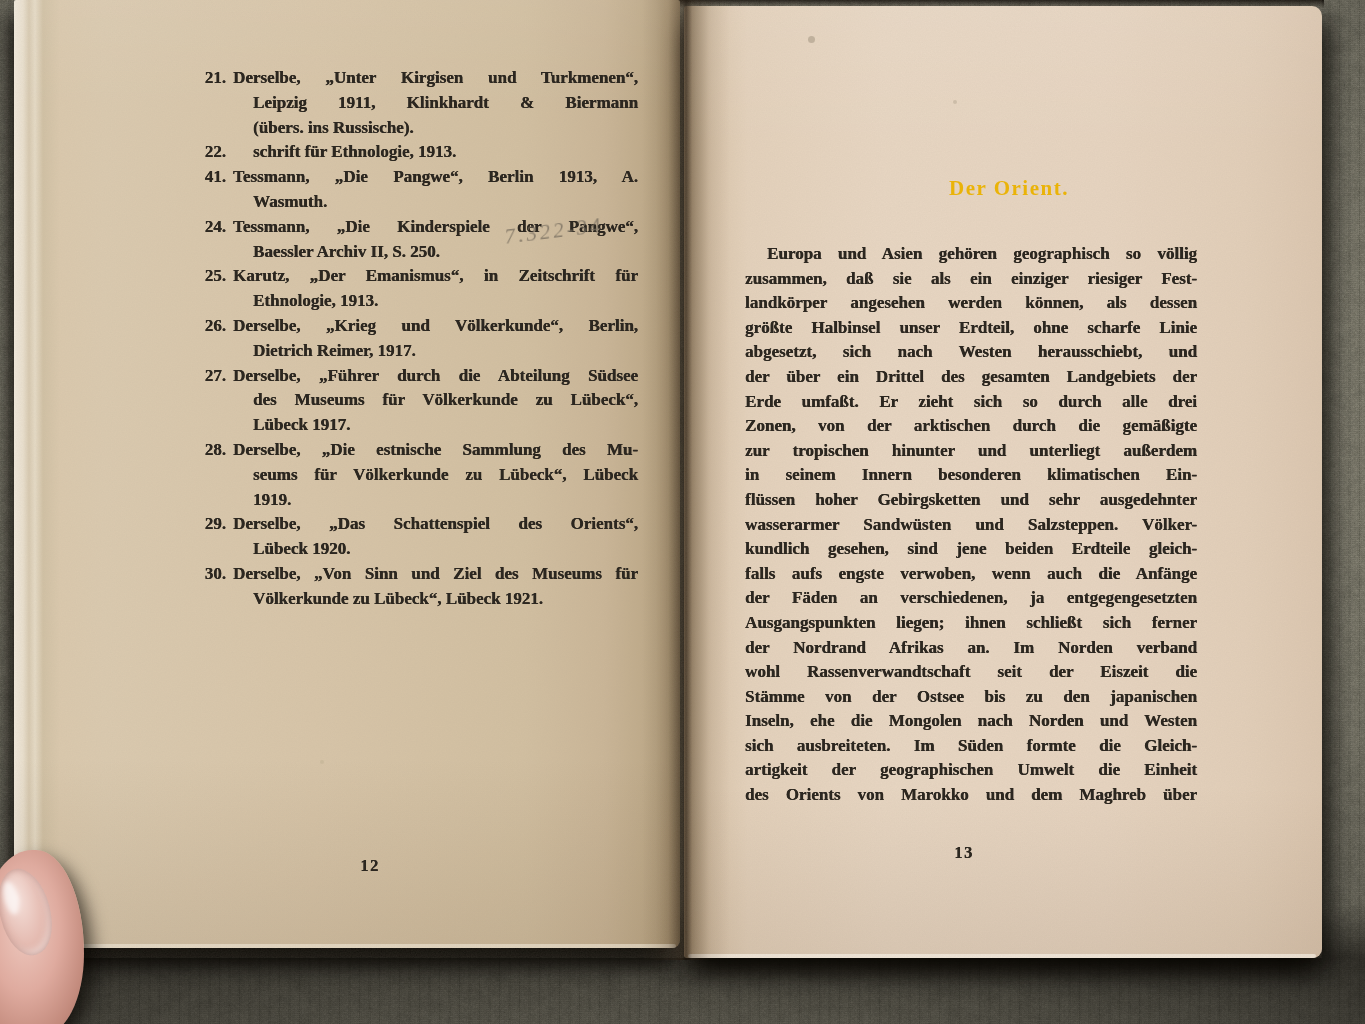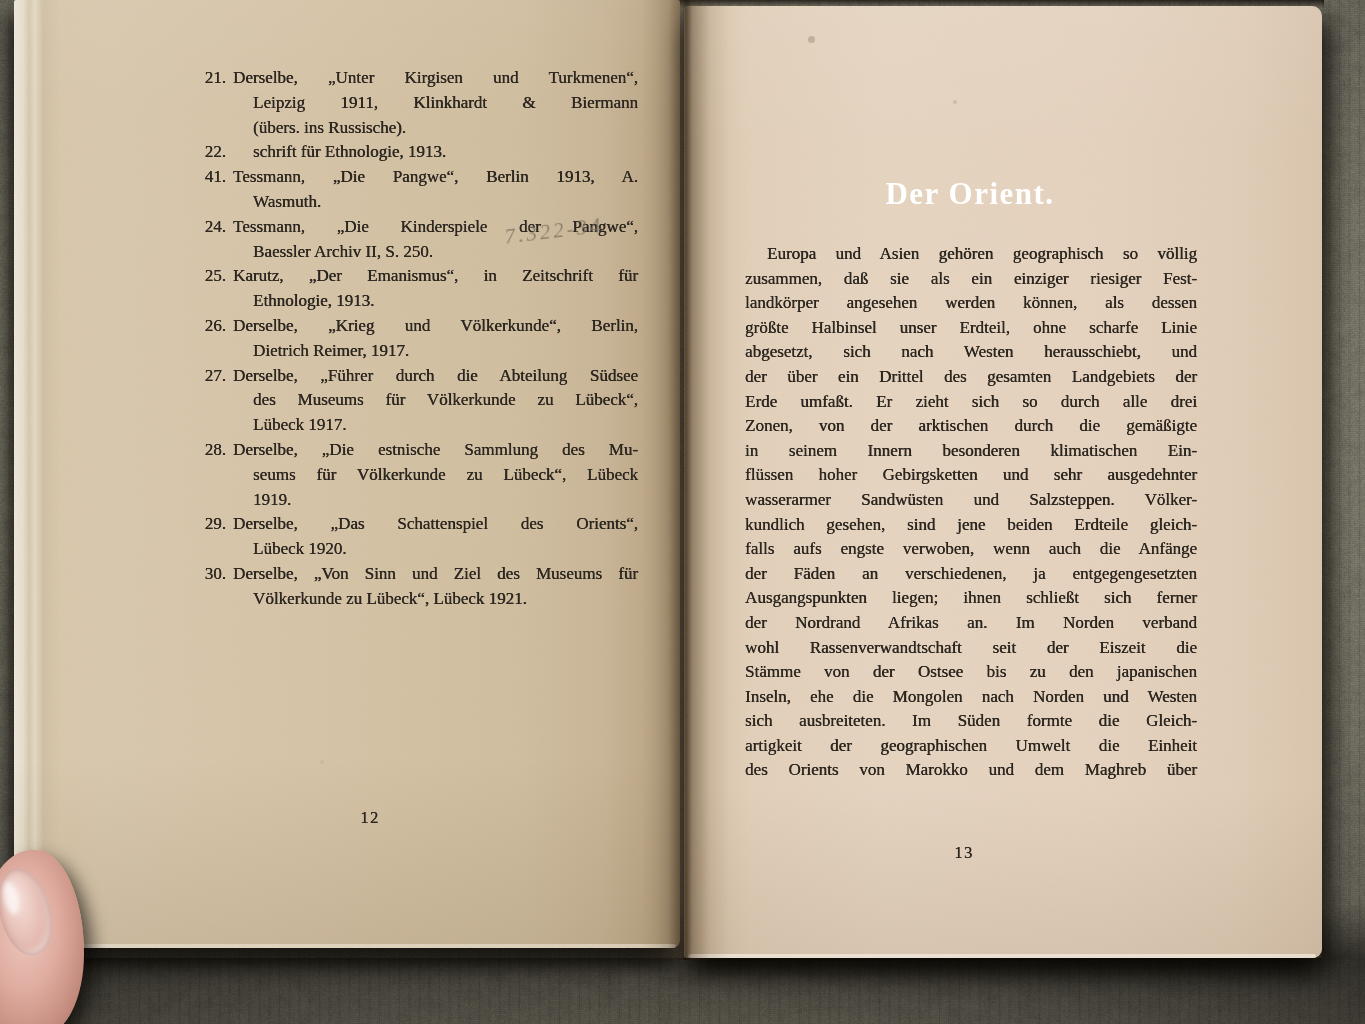--- a/index.html
+++ b/index.html
@@ -37,34 +37,34 @@
   .page-right::before{content:"";position:absolute;inset:0;border-radius:inherit;
     background:linear-gradient(180deg, rgba(255,255,255,.07) 0%, rgba(0,0,0,0) 15%, rgba(0,0,0,0) 82%, rgba(80,55,30,.1) 100%);}
   .page-right::after{content:"";position:absolute;left:4px;right:6px;bottom:0;height:4px;
     background:rgba(253,248,238,.65);border-radius:2px;}
   .gutter{left:642px;top:0;width:88px;height:960px;
     background:linear-gradient(90deg, rgba(61,41,22,0) 0%, rgba(61,41,22,.16) 30%, rgba(40,26,12,.42) 45%,
       rgba(22,13,5,.68) 50%, rgba(40,26,12,.32) 57%, rgba(61,41,22,.1) 76%, rgba(61,41,22,0) 100%);}
   svg.grain{left:14px;top:0;position:absolute;width:1308px;height:958px;opacity:.2;pointer-events:none;}
 
   
-  .ink{color:#2c2720;text-shadow:.35px 0 0 currentColor;}
+  .ink{color:#2c2720;text-shadow:.35px 0 0 currentColor;font-weight:bold;}
   .biblio{left:192px;top:66px;width:446px;font-size:17px;line-height:24.8px;}
   .item{display:flex;}
   .num{flex:0 0 34px;text-align:right;padding-right:7px;}
   .itemtext{flex:1;min-width:0;}
   .line.cont{padding-left:20px;}
   .line.just{text-align:justify;text-align-last:justify;}
-  .heading{left:744px;top:176px;width:452px;text-align:center;
-    font-size:31px;font-weight:bold;letter-spacing:1.5px;color:#ffffff;}
+  .heading{left:783px;top:176px;width:452px;text-align:center;
+    font-size:21px;font-weight:bold;letter-spacing:1.5px;color:#eab308;}
   .bodytext{left:745px;top:242px;width:452px;font-size:17px;line-height:24.6px;}
   .rline{text-align:justify;text-align-last:justify;}
   .rline.indent{padding-left:22px;}
   .pagenum{font-size:16.5px;letter-spacing:1.5px;width:60px;text-align:center;}
-  .pagenum-left{left:340px;top:808px;}
+  .pagenum-left{left:340px;top:856px;}
   .pagenum-right{left:934px;top:843px;}
   .annotation{left:504px;top:212px;width:210px;transform:rotate(-7deg);
     font-style:italic;font-size:21px;letter-spacing:3px;color:rgba(122,112,98,.8);
     filter:blur(.4px);}
 
   
   .thumb{left:-12px;top:850px;width:96px;height:186px;
     border-radius:48% 52% 46% 10% / 34% 58% 46% 12%;
     background:radial-gradient(ellipse at 38% 42%, #eec9bf 0%, #dfab9f 42%, #c38b7d 74%, #a36d60 100%);
     box-shadow:8px 10px 18px rgba(8,4,1,.65);}
@@ -191,20 +191,21 @@
 <div class="abs heading">Der Orient.</div>
 <div class="abs bodytext ink">
     <div class="rline indent">Europa und Asien gehören geographisch so völlig</div>
     <div class="rline">zusammen, daß sie als ein einziger riesiger Fest-</div>
     <div class="rline">landkörper angesehen werden können, als dessen</div>
     <div class="rline">größte Halbinsel unser Erdteil, ohne scharfe Linie</div>
     <div class="rline">abgesetzt, sich nach Westen herausschiebt, und</div>
     <div class="rline">der über ein Drittel des gesamten Landgebiets der</div>
     <div class="rline">Erde umfaßt. Er zieht sich so durch alle drei</div>
     <div class="rline">Zonen, von der arktischen durch die gemäßigte</div>
+    <div class="rline">zur tropischen hinunter und unterliegt außerdem</div>
     <div class="rline">in seinem Innern besonderen klimatischen Ein-</div>
     <div class="rline">flüssen hoher Gebirgsketten und sehr ausgedehnter</div>
     <div class="rline">wasserarmer Sandwüsten und Salzsteppen. Völker-</div>
     <div class="rline">kundlich gesehen, sind jene beiden Erdteile gleich-</div>
     <div class="rline">falls aufs engste verwoben, wenn auch die Anfänge</div>
     <div class="rline">der Fäden an verschiedenen, ja entgegengesetzten</div>
     <div class="rline">Ausgangspunkten liegen; ihnen schließt sich ferner</div>
     <div class="rline">der Nordrand Afrikas an. Im Norden verband</div>
     <div class="rline">wohl Rassenverwandtschaft seit der Eiszeit die</div>
     <div class="rline">Stämme von der Ostsee bis zu den japanischen</div>

